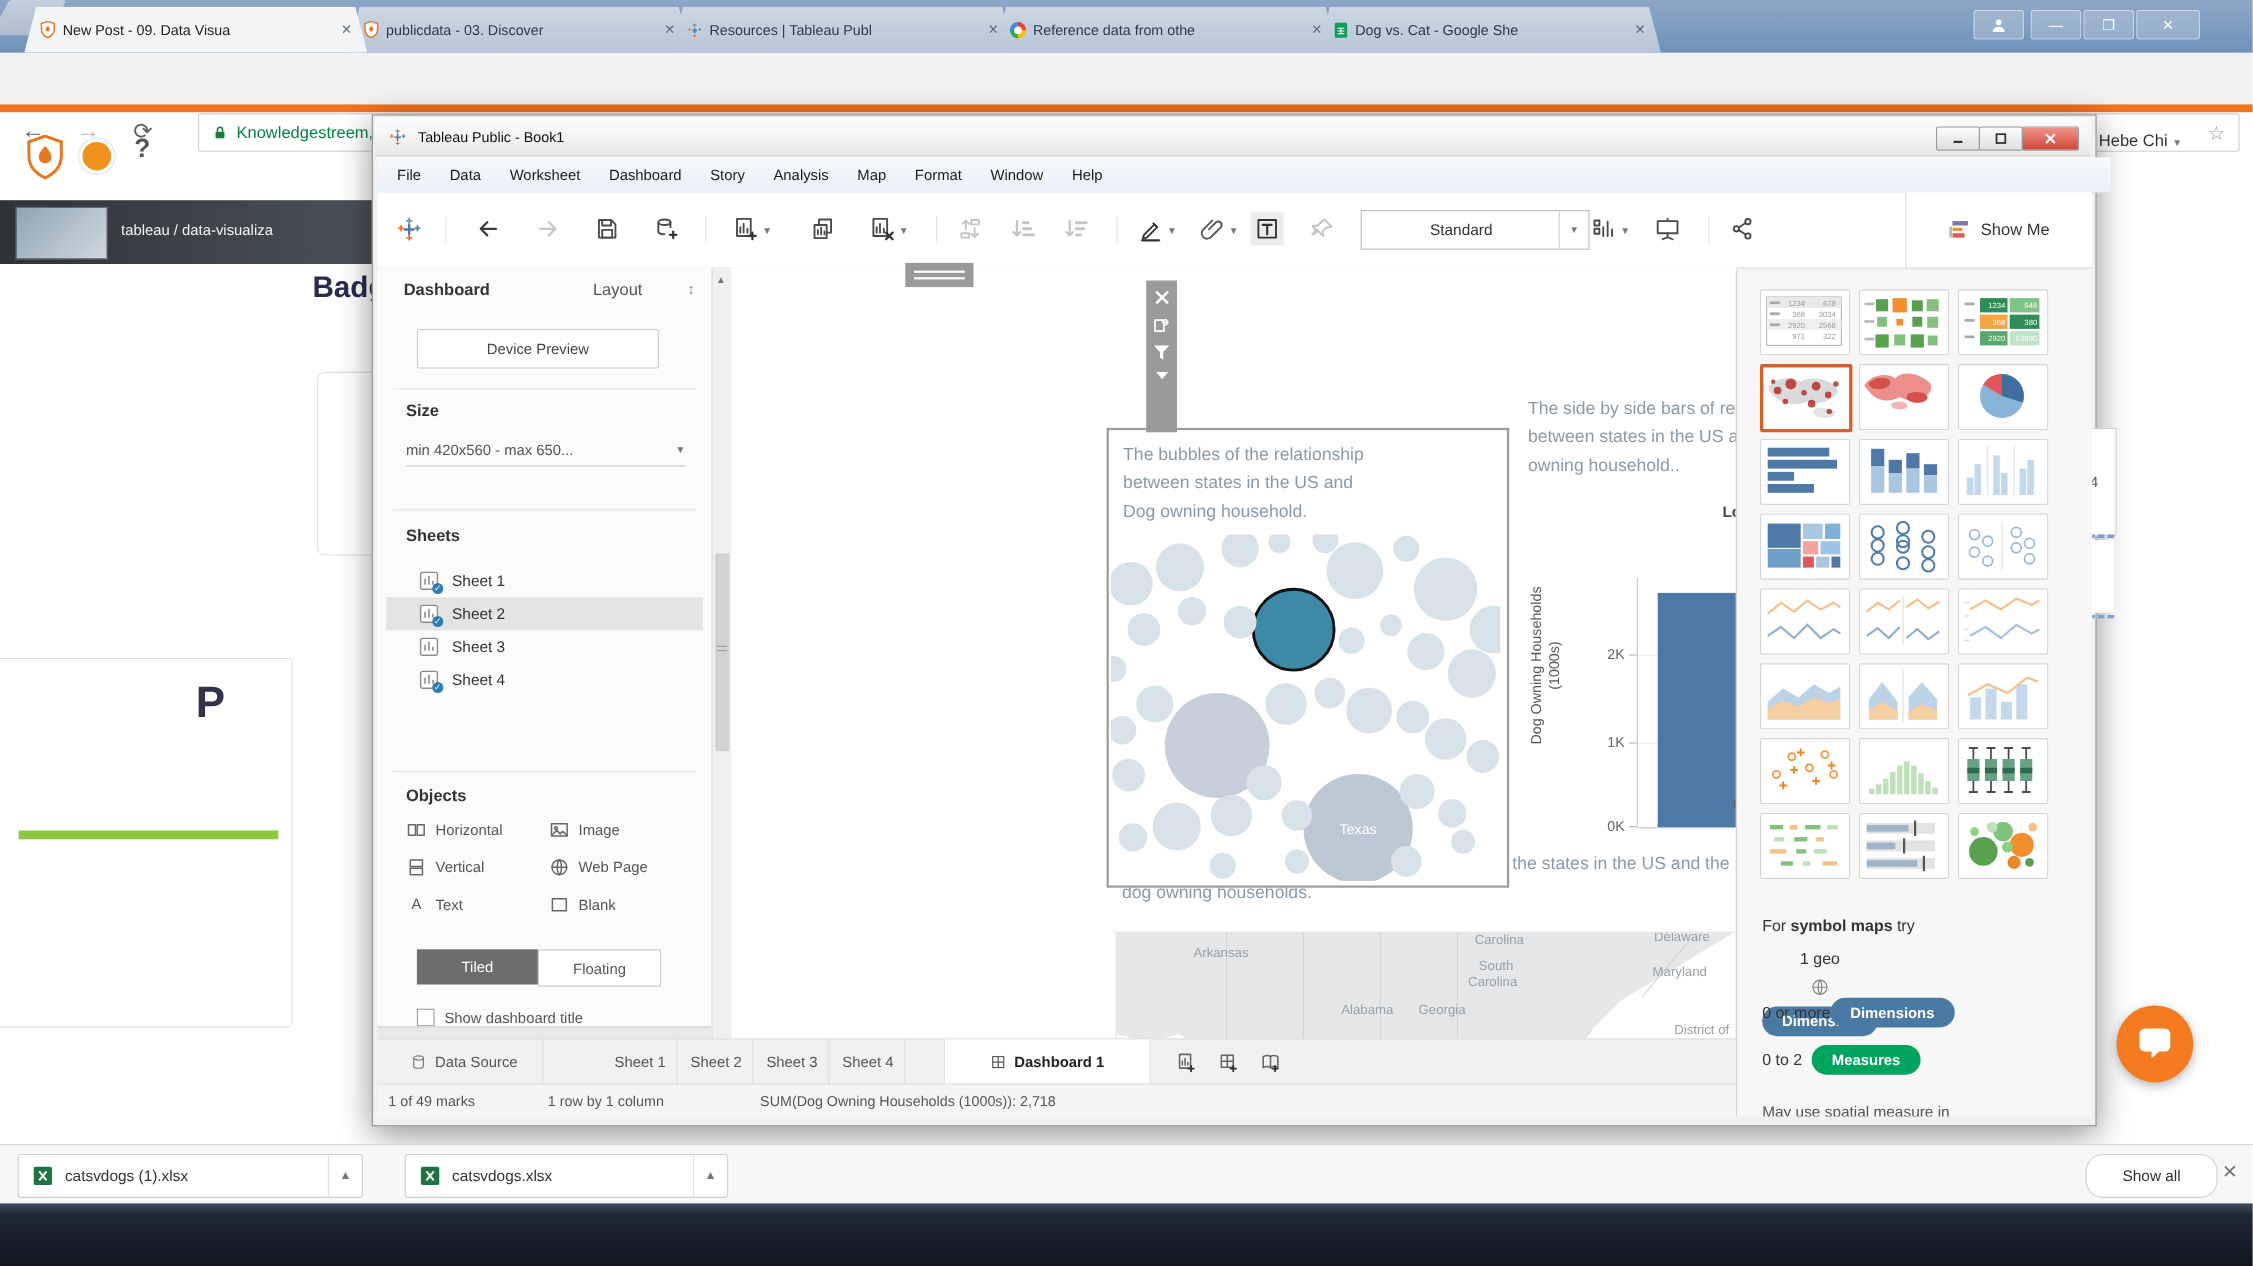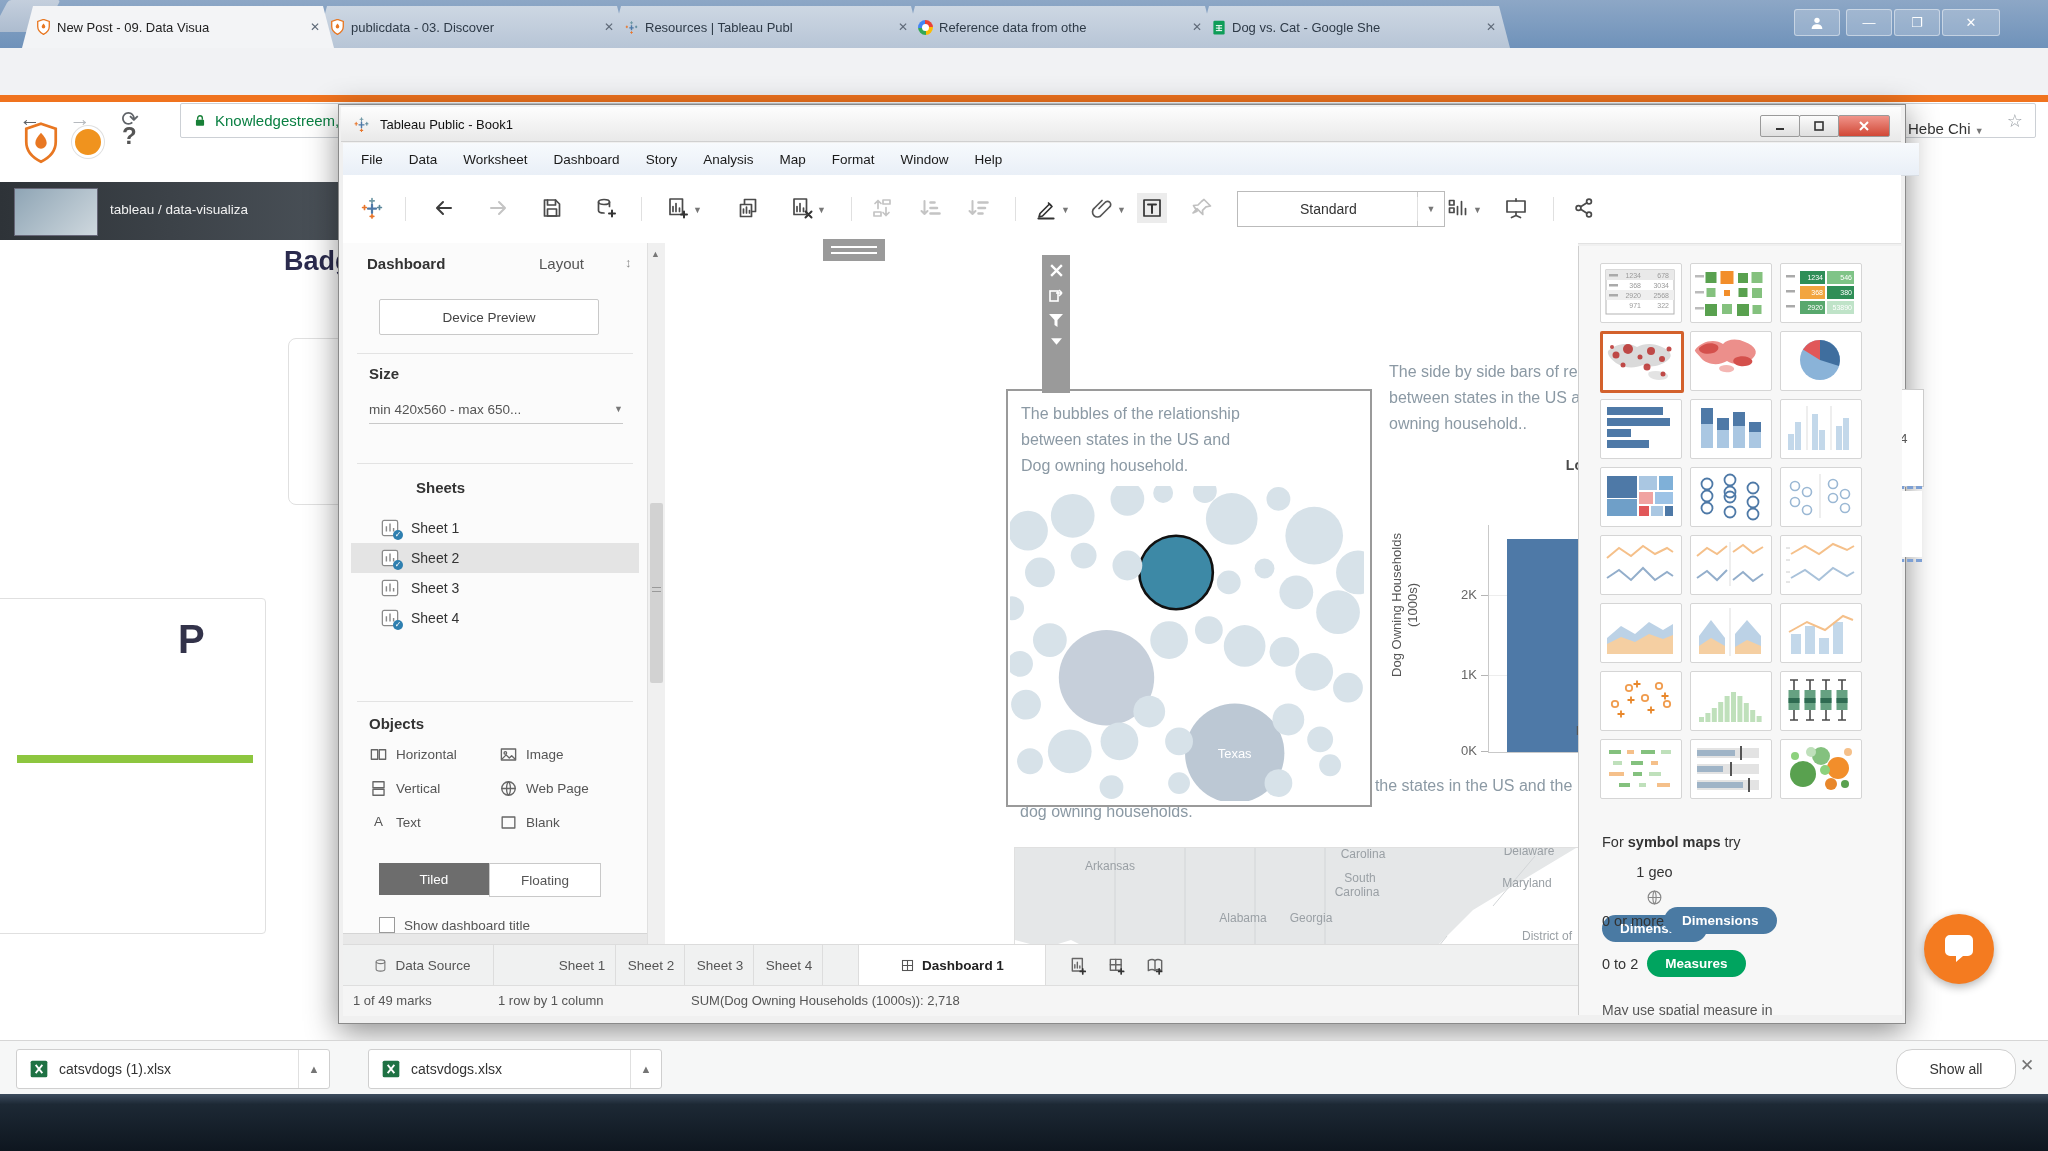--- a/index.html
+++ b/index.html
@@ -357,36 +357,45 @@
       <div style="left:1210px;" class="tsep abs"></div>
       <div style="left:1226px;" class="tico abs">
         <svg width="24" height="24" viewBox="0 0 24 24" fill="none" stroke="#4a4a4a" stroke-width="1.7" stroke-linecap="round" stroke-linejoin="round">
           <circle cx="6.5" cy="12" r="2.4"></circle>
           <circle cx="17" cy="5.5" r="2.4"></circle>
           <circle cx="17" cy="18.5" r="2.4"></circle>
           <path d="M8.7 10.8l6.2-4M8.7 13.2l6.2 4"></path>
         </svg>
       </div>
     </div>
+  <div class="abs" id="showmebtn">
+    <svg width="20" height="20" viewBox="0 0 20 20">
+      <rect x="3" y="2" width="14" height="4" fill="#8074a8"></rect>
+        <rect x="3" y="8" width="9" height="3" fill="#e8972c"></rect>
+        <rect x="3" y="13" width="11" height="4" fill="#e05759"></rect>
+        <rect x="0" y="7" width="2.5" height="10" fill="#b5b5b5"></rect>
+    </svg>
+    <span>Show Me</span>
+  </div>
 
   <div class="abs" id="lpanel">
     <div class="abs ptab" style="left:24px;top:12px;font-weight:bold;">Dashboard</div>
     <div class="abs ptab" style="left:196px;top:12px;color:#555;">Layout</div>
     <div class="abs" style="left:282px;top:12px;color:#888;font-size:13px;">↕</div>
     <div class="abs" id="devbtn">
         <span>Device Preview</span>
       </div>
     <div class="abs pdiv" style="top:110px;"></div>
     <div class="abs seclbl" style="left:26px;top:122px;">Size</div>
     <div class="abs" style="left:26px;top:152px;width:254px;height:28px;border-bottom:1px solid #c9c9c9;display:flex;align-items:center;justify-content:space-between;font-size:13.5px;color:#555;">
       <span>min 420x560 - max 650...</span>
         <span class="caret">▼</span>
     </div>
     <div class="abs pdiv" style="top:220px;"></div>
-    <div class="abs seclbl" style="left:26px;top:236px;margin-left:47px;">Sheets</div>
+    <div class="abs seclbl" style="left:26px;top:236px;">Sheets</div>
     <div class="abs" id="sheetlist" style="left:0;top:270px;width:304px;">
         <div style="top:0px;" class="sheetrow abs">
           <span style="margin:0 12px 0 30px;position:relative;display:inline-flex;">
       <svg width="18" height="18" viewBox="0 0 20 20">
               <rect x="1.5" y="1.5" width="17" height="17" rx="2" fill="#fff" stroke="#8a8a8a" stroke-width="1.4"></rect>
               <path d="M6 14V8M10 14V5M14 14v-4" stroke="#8a8a8a" stroke-width="1.6"></path>
             </svg>
       <span style="position:absolute;right:-4px;bottom:-3px;width:10px;height:10px;border-radius:50%;background:#2e7fb0;color:#fff;font-size:8px;line-height:10px;text-align:center;">✓</span>
     </span>
           <span>Sheet 1</span>

